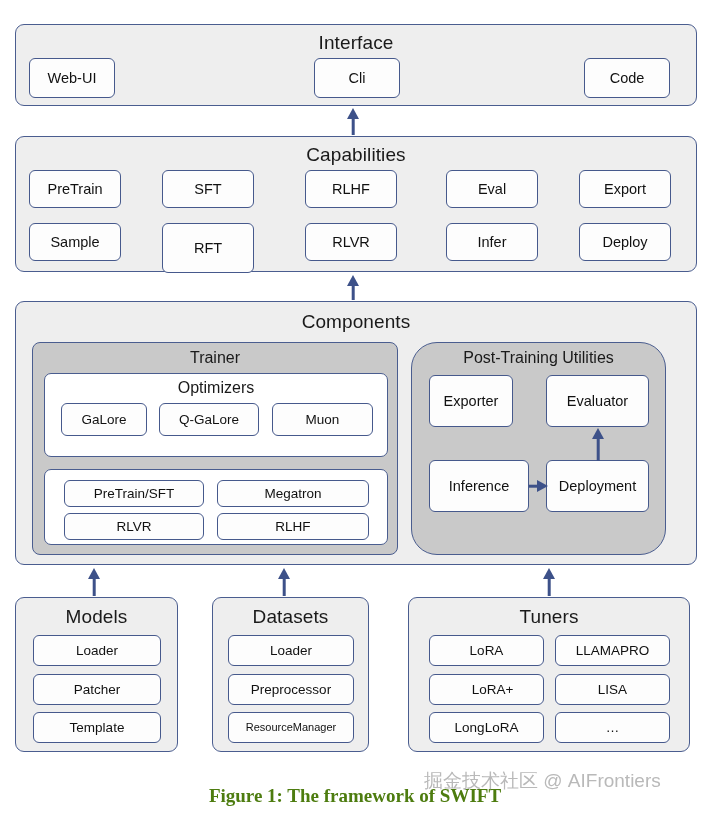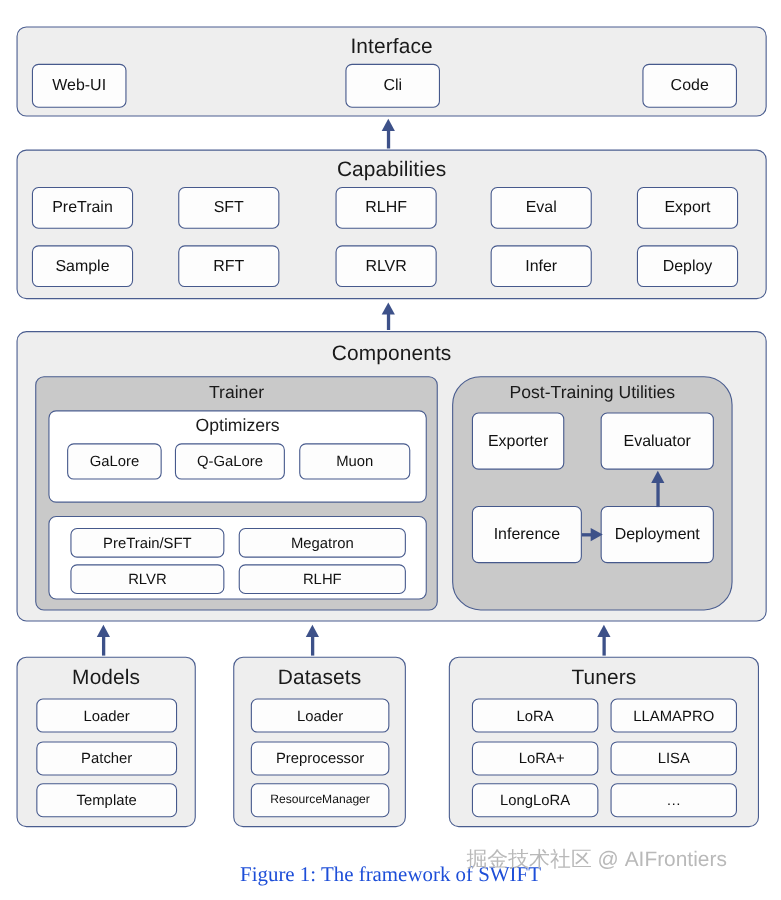--- a/index.html
+++ b/index.html
@@ -80,21 +80,21 @@
     width:0;height:0;
     border-top:6.5px solid transparent;
     border-bottom:6.5px solid transparent;
     border-left:11px solid #3d5189;
   }
 
   
   .caption{
     position:absolute;left:0;right:0;text-align:center;
     font-family:"Liberation Serif","DejaVu Serif",serif;
-    font-weight:normal;font-size:19px;color:#1d4ed8;
+    font-weight:bold;font-size:19px;color:#4d7c0f;
   }
   .watermark{
     position:absolute;
     font-size:19px;color:#b9b9b9;white-space:nowrap;
     font-family:"Liberation Sans","DejaVu Sans",sans-serif;
   }
 </style>
 </head>
 <body>
 
@@ -113,21 +113,21 @@
 <div class="panel" style="left:15px;top:136px;width:682px;height:136px;">
   <div class="panel-title" style="top:7px;">Capabilities</div>
 
   <div class="node lg" style="left:13px;top:33px;width:92px;height:38px;">PreTrain</div>
   <div class="node lg" style="left:146px;top:33px;width:92px;height:38px;">SFT</div>
   <div class="node lg" style="left:289px;top:33px;width:92px;height:38px;">RLHF</div>
   <div class="node lg" style="left:430px;top:33px;width:92px;height:38px;">Eval</div>
   <div class="node lg" style="left:563px;top:33px;width:92px;height:38px;">Export</div>
 
   <div class="node lg" style="left:13px;top:86px;width:92px;height:38px;">Sample</div>
-  <div class="node lg" style="left:146px;top:86px;width:92px;height:38px;">RFT</div>
+  <div class="node lg" style="left:146px;top:86px;width:92px;height:50px;">RFT</div>
   <div class="node lg" style="left:289px;top:86px;width:92px;height:38px;">RLVR</div>
   <div class="node lg" style="left:430px;top:86px;width:92px;height:38px;">Infer</div>
   <div class="node lg" style="left:563px;top:86px;width:92px;height:38px;">Deploy</div>
 </div>
 
 <div class="arrow-up" style="left:344px;top:275px;width:18px;height:25px;">
   <div class="stem" style="height:18px;"></div>
   <div class="head"></div>
 </div>
 

